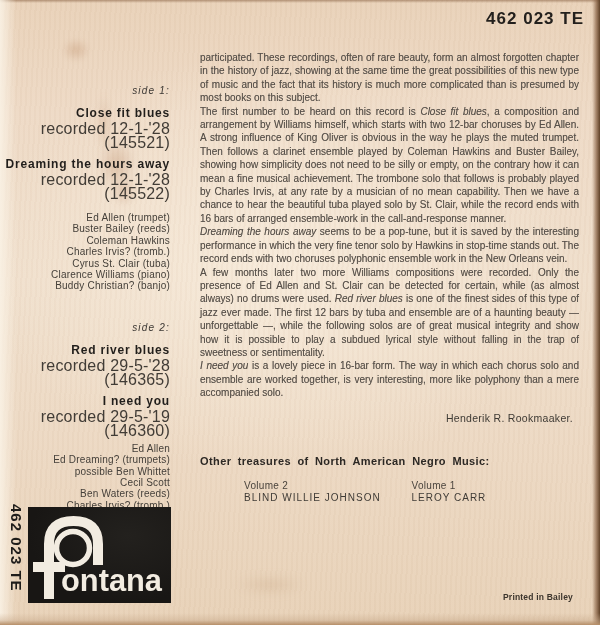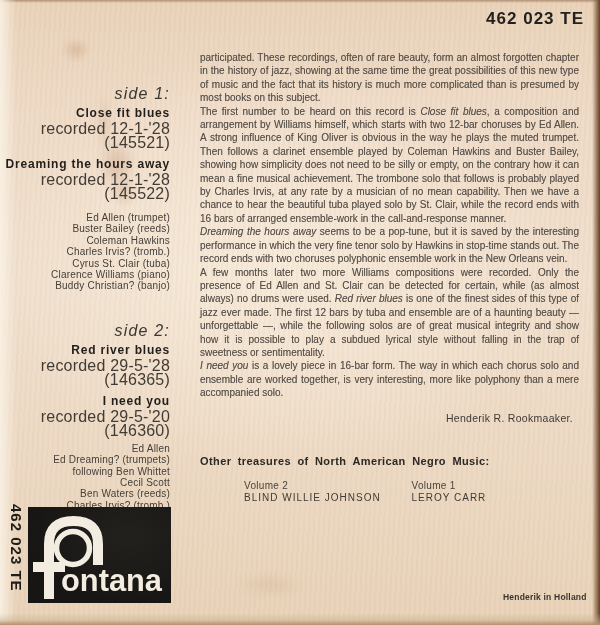--- a/index.html
+++ b/index.html
@@ -30,21 +30,21 @@
     background:radial-gradient(closest-side,rgba(168,110,70,.30),rgba(168,110,70,0));}
   .stain.s3{left:112px;top:178px;width:24px;height:28px;filter:blur(3px);
     background:radial-gradient(closest-side,rgba(160,100,60,.24),rgba(160,100,60,0));}
   .stain.s4{left:235px;top:575px;width:70px;height:20px;filter:blur(5px);
     background:radial-gradient(closest-side,rgba(185,145,105,.25),rgba(185,145,105,0));}
 
   .cat-top{position:absolute;top:9px;right:16px;font-size:17px;font-weight:bold;
     letter-spacing:1px;color:#23201d;}
 
   .left-col{position:absolute;left:0;top:85px;width:170px;text-align:right;color:#45403a;}
-  .side-label{font-style:italic;font-size:16px;letter-spacing:1.2px;color:#3b3733;height:14px;}
+  .side-label{font-style:italic;font-size:10px;letter-spacing:1.2px;color:#3b3733;height:14px;}
   .side-label.s2{margin-top:30px;}
   .track-title{font-weight:bold;font-size:12px;letter-spacing:.8px;color:#211e1b;
     margin-top:7px;line-height:15px;}
   .recorded{font-size:16px;letter-spacing:.2px;color:#413c36;margin-top:1px;line-height:14px;}
   .personnel{font-size:10px;line-height:11.4px;letter-spacing:.2px;color:#45403a;}
   .personnel.p1{margin-top:11px;}
   .personnel.p2{margin-top:5px;}
 
   .body-col{position:absolute;left:200px;top:51px;width:379px;color:#56504a;}
   .body-col p{margin:0;font-size:10px;line-height:13.4px;text-align:justify;
@@ -98,25 +98,25 @@
       <div>Coleman Hawkins</div>
       <div>Charles Irvis? (tromb.)</div>
       <div>Cyrus St. Clair (tuba)</div>
       <div>Clarence Williams (piano)</div>
       <div>Buddy Christian? (banjo)</div>
     </div>
     <div class="side-label s2">side 2:</div>
     <div class="track-title">Red river blues</div>
     <div class="recorded">recorded 29-5-'28 (146365)</div>
     <div class="track-title">I need you</div>
-    <div class="recorded">recorded 29-5-'20 (146360)</div>
+    <div class="recorded">recorded 29-5-'19 (146360)</div>
     <div class="personnel p2">
       <div>Ed Allen</div>
       <div>Ed Dreaming? (trumpets)</div>
-      <div>following Ben Whittet</div>
+      <div>possible Ben Whittet</div>
       <div>Cecil Scott</div>
       <div>Ben Waters (reeds)</div>
       <div>Charles Irvis? (tromb.)</div>
       <div>Clarence Williams (piano)</div>
       <div>Cyrus St. Clair (tuba)</div>
       <div>Buddy Christian? (banjo)</div>
     </div>
   </div>
 
   <div class="body-col">
@@ -143,15 +143,15 @@
 
   <div class="fbox">
     <svg viewBox="0 0 143 92">
       <path d="M 21 92 L 21 37 Q 21 14 45.5 14 Q 70 14 70 37 L 70 58" fill="none" stroke="#f2ece1" stroke-width="10"></path>
       <circle cx="45" cy="41" r="16.5" fill="none" stroke="#f2ece1" stroke-width="5.5"></circle>
       <rect x="5" y="55" width="32" height="10" fill="#f2ece1"></rect>
       <text x="33" y="84" font-family="Liberation Sans, sans-serif" font-size="31" font-weight="bold" fill="#f2ece1" textLength="101" lengthAdjust="spacingAndGlyphs">ontana</text>
     </svg>
   </div>
 
-  <div class="printed">Henderik in Holland</div>
+  <div class="printed">Printed in Bailey</div>
 
 </div>
 
 </body></html>

